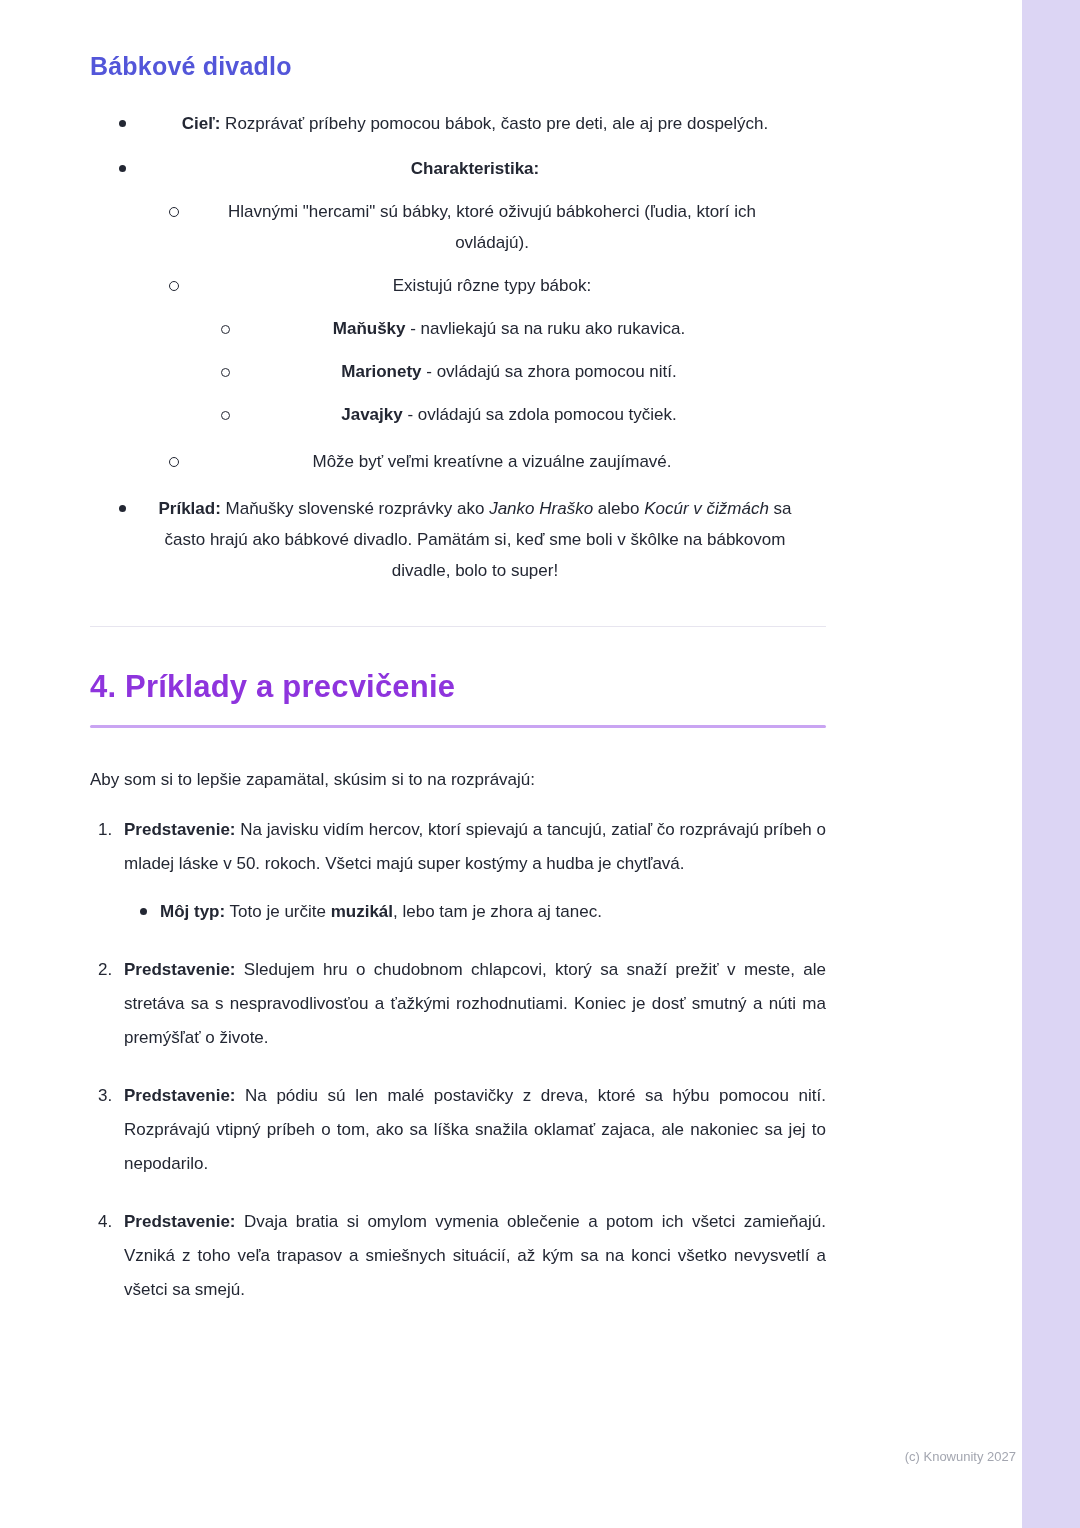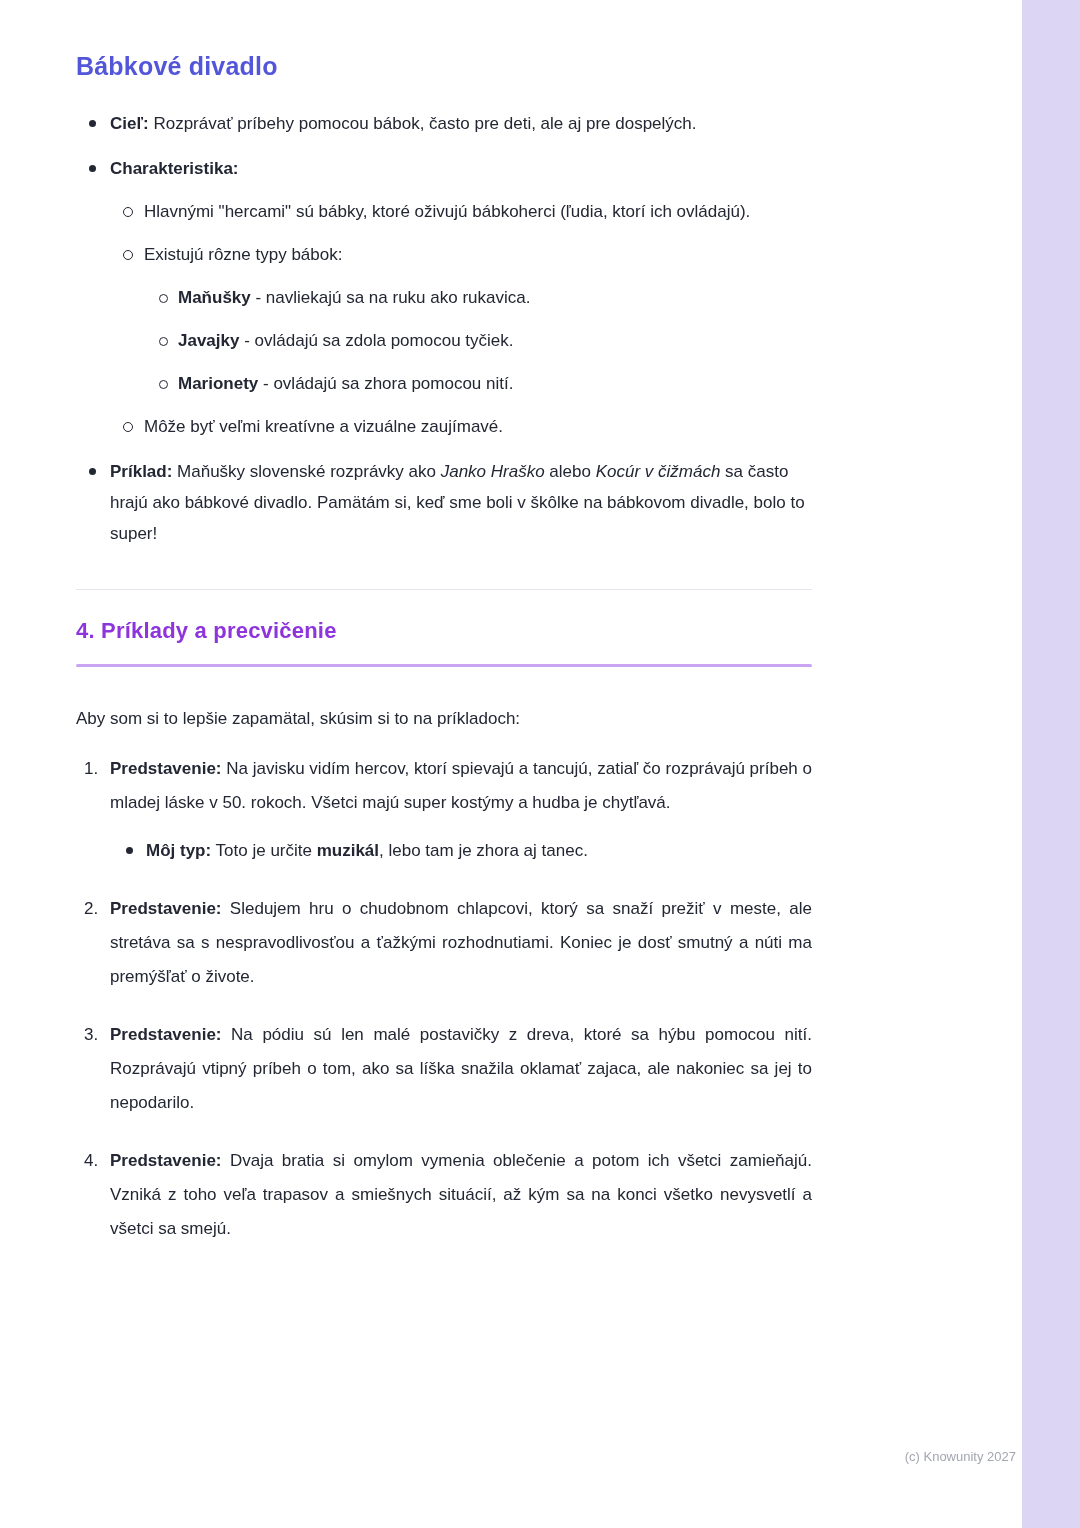--- a/index.html
+++ b/index.html
@@ -12,33 +12,33 @@
     overflow: hidden;
   }
   .stripe {
     position: absolute;
     top: 0; right: 0;
     width: 58px; height: 100%;
     background: #dcd5f4;
   }
   .page {
     position: absolute;
-    left: 76px; top: 52px;
+    left: 90px; top: 52px;
     width: 736px;
     font-size: 17px;
   }
   h3.h-blue {
     font-size: 25px;
     font-weight: 700;
     color: #5356d9;
     margin-bottom: 27px;
     letter-spacing: .2px;
   }
   
-  ul.blist { list-style: none; margin: 0; padding: 0; }
+  ul.blist { list-style: none; margin: 16px; padding: 0; text-align: center; }
   li .litext { line-height: 31px; }
   li.bitem { position: relative; padding-left: 34px; }
   li.bitem.lv1 { margin-bottom: 14px; }
   li.bitem.lv2 { margin-bottom: 12px; }
   li.bitem.lv3 { margin-bottom: 12px; }
   ul.blist ul.blist { margin-top: 12px; }
   li.bitem.lv1 > .litext::before {
     content: ""; position: absolute; left: 13px; top: 12px;
     width: 7px; height: 7px; border-radius: 50%; background: #232733;
   }
@@ -51,24 +51,24 @@
     content: ""; position: absolute; left: 15px; top: 12px;
     width: 7px; height: 7px; border-radius: 50%;
     border: 1.5px solid #232733; background: #fff;
   }
   
   hr.divider {
     border: none; height: 1px; background: #e7e5ef;
     margin-top: 40px;
   }
   h2.h-purple {
-    font-size: 22px;
+    font-size: 31px;
     font-weight: 700;
     color: #8e34dd;
-    margin-top: 28px;
+    margin-top: 42px;
     letter-spacing: .2px;
   }
   .purple-rule {
     height: 3px; background: #c9a4f2; border-radius: 2px;
     margin-top: 20px;
   }
   p.intro { margin-top: 36px; line-height: 31px; }
   
   .nlist { margin-top: 18px; }
   .nitem { position: relative; padding-left: 34px; margin-bottom: 24px; }
@@ -109,44 +109,44 @@
             <li class="bitem lv2">
               <div class="litext"><span>Hlavnými "hercami" sú bábky, ktoré oživujú bábkoherci (ľudia, ktorí ich ovládajú).</span></div>
             </li>
             <li class="bitem lv2">
               <div class="litext"><span>Existujú rôzne typy bábok:</span></div>
               <ul class="blist">
                 <li class="bitem lv3">
                   <div class="litext"><strong>Maňušky</strong><span> - navliekajú sa na ruku ako rukavica.</span></div>
                 </li>
                 <li class="bitem lv3">
-                  <div class="litext"><strong>Javajky</strong><span> - ovládajú sa zdola pomocou tyčiek.</span></div>
+                  <div class="litext"><strong>Marionety</strong><span> - ovládajú sa zhora pomocou nití.</span></div>
                 </li>
                 <li class="bitem lv3">
-                  <div class="litext"><strong>Marionety</strong><span> - ovládajú sa zhora pomocou nití.</span></div>
+                  <div class="litext"><strong>Javajky</strong><span> - ovládajú sa zdola pomocou tyčiek.</span></div>
                 </li>
               </ul>
             </li>
             <li class="bitem lv2">
               <div class="litext"><span>Môže byť veľmi kreatívne a vizuálne zaujímavé.</span></div>
             </li>
           </ul>
         </li>
         <li class="bitem lv1">
           <div class="litext"><strong>Príklad:</strong><span> Maňušky slovenské rozprávky ako </span><em>Janko Hraško</em><span> alebo </span><em>Kocúr v čižmách</em><span> sa často hrajú ako bábkové divadlo. Pamätám si, keď sme boli v škôlke na bábkovom divadle, bolo to super!</span></div>
         </li>
       </ul>
     </div>
 
   <hr class="divider">
 
   <h2 class="h-purple">4. Príklady a precvičenie</h2>
   <div class="purple-rule"></div>
 
-  <p class="intro">Aby som si to lepšie zapamätal, skúsim si to na príkladoch:</p>
+  <p class="intro">Aby som si to lepšie zapamätal, skúsim si to na rozprávajú:</p>
 
   <div class="nlist" id="priklady-list">
       <div class="nitem">
         <span class="nnum">1.</span>
         <div class="ntext"><strong>Predstavenie:</strong><span> Na javisku vidím hercov, ktorí spievajú a tancujú, zatiaľ čo rozprávajú príbeh o mladej láske v 50. rokoch. Všetci majú super kostýmy a hudba je chytľavá.</span></div>
         <ul class="sublist">
           <li><strong>Môj typ:</strong><span> Toto je určite </span><strong>muzikál</strong><span>, lebo tam je zhora aj tanec.</span></li>
         </ul>
       </div>
       <div class="nitem">

